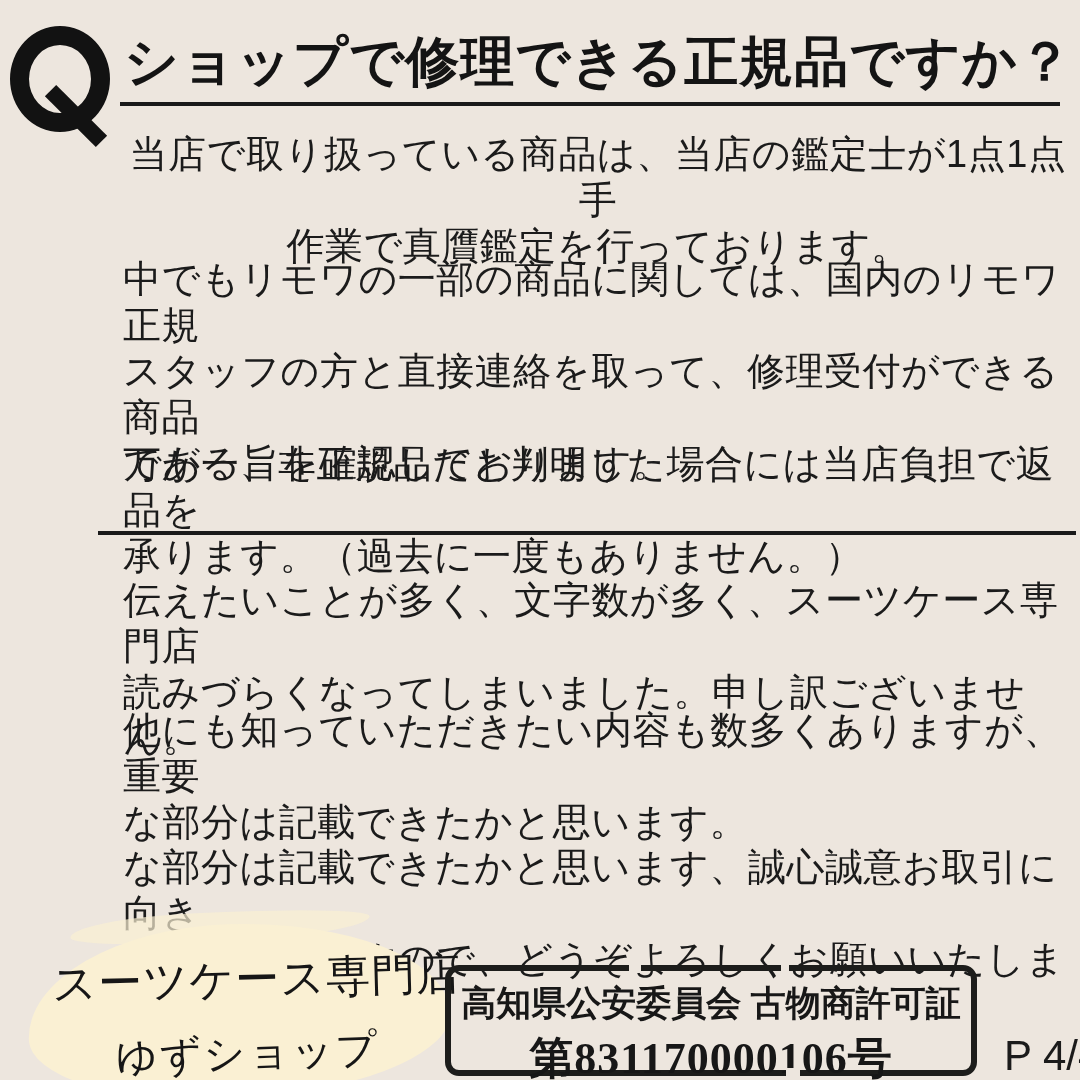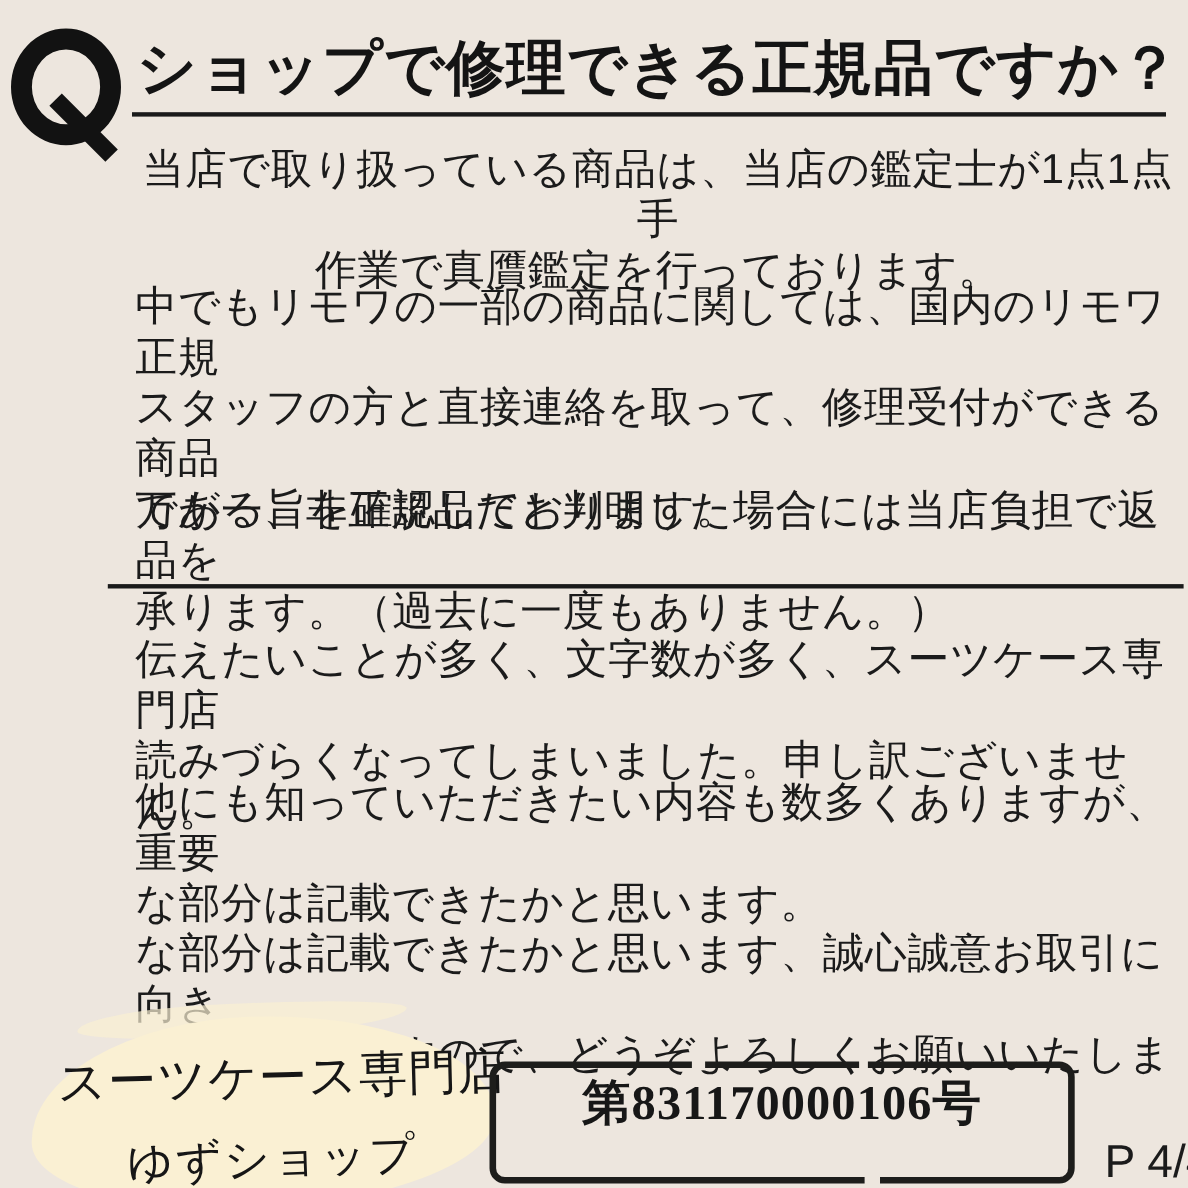--- a/index.html
+++ b/index.html
@@ -167,19 +167,20 @@
 な部分は記載できたかと思います。</div>
 <div id="p5" class="para">な部分は記載できたかと思います、誠心誠意お取引に向き
 合って参りますので、どうぞよろしくお願いいたします。</div>
 
 <div class="shop-blob-streak"></div>
 <div class="shop-blob"></div>
 <div class="shop-line1">スーツケース専門店</div>
 <div class="shop-line2">ゆずショップ</div>
 
 <div class="license-box">
+  <div class="license-line1">高知県公安委員会 古物商許可証</div>
   <div class="license-line2">第831170000106号</div>
   <div class="gap gap-top-1"></div>
   <div class="gap gap-top-2"></div>
   <div class="gap gap-bottom-1"></div>
 </div>
 
 <div class="page-indicator">P 4/4</div>
 
 </body></html>

